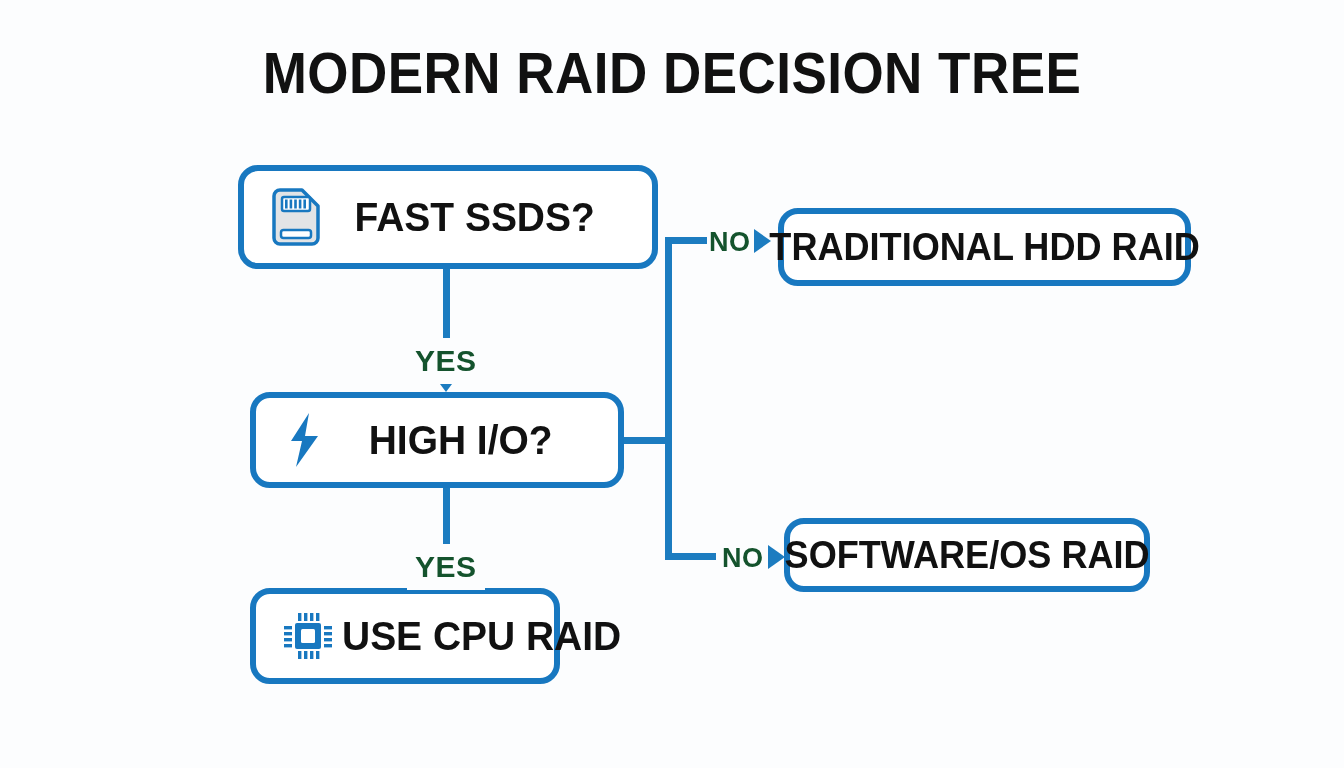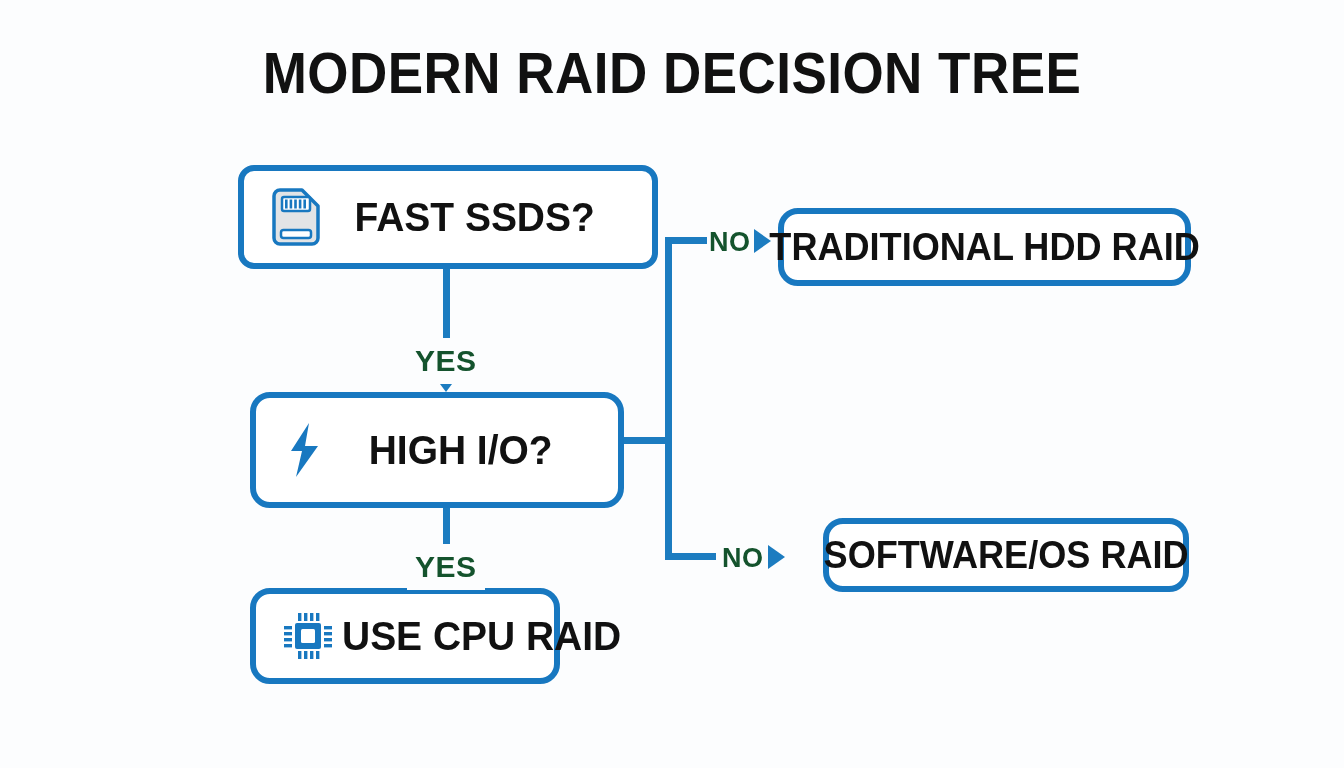--- a/index.html
+++ b/index.html
@@ -70,25 +70,25 @@
   }
 
   
   .outcome {
     justify-content: center;
   }
   .outcome .node-label {
     font-size: 38px;
   }
 
-  #node-fast-ssds  { left: 238px; top: 165px; width: 420px; height: 104px; border-radius: 16px; }
-  #node-high-io    { left: 250px; top: 392px; width: 374px; height: 116px; }
+  #node-fast-ssds  { left: 238px; top: 165px; width: 420px; height: 104px; }
+  #node-high-io    { left: 250px; top: 392px; width: 374px; height: 96px; }
   #node-cpu-raid   { left: 250px; top: 588px; width: 310px; height: 96px; }
   #node-hdd-raid   { left: 778px; top: 208px; width: 413px; height: 78px; }
-  #node-sw-raid    { left: 823px; top: 518px; width: 366px; height: 74px; text-align: right; }
+  #node-sw-raid    { left: 784px; top: 518px; width: 366px; height: 74px; text-align: right; }
 
   
   .icon-wrap {
     flex: 0 0 auto;
     display: block;
     line-height: 0;
   }
 
   
   .line-v, .line-h {

